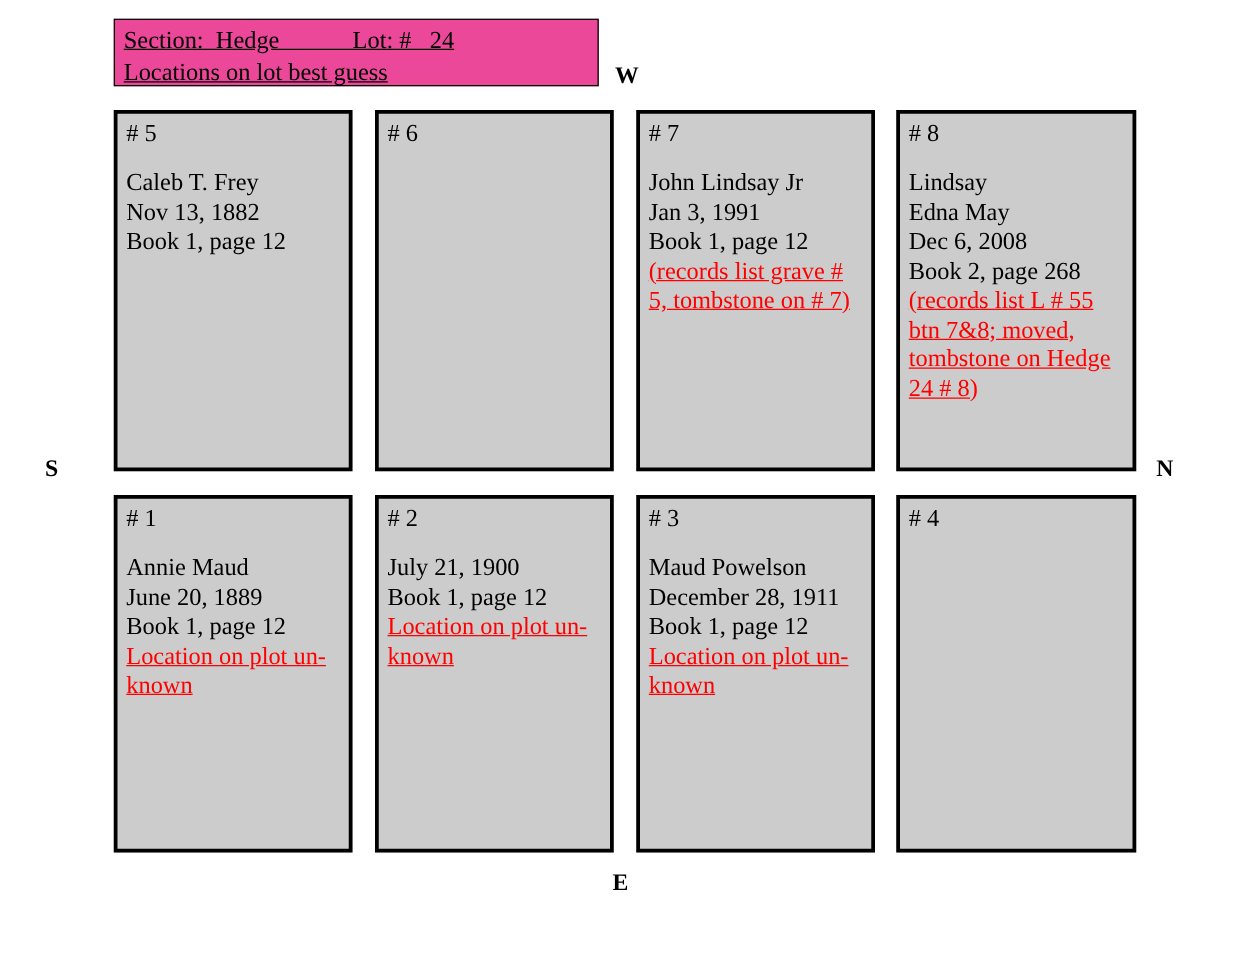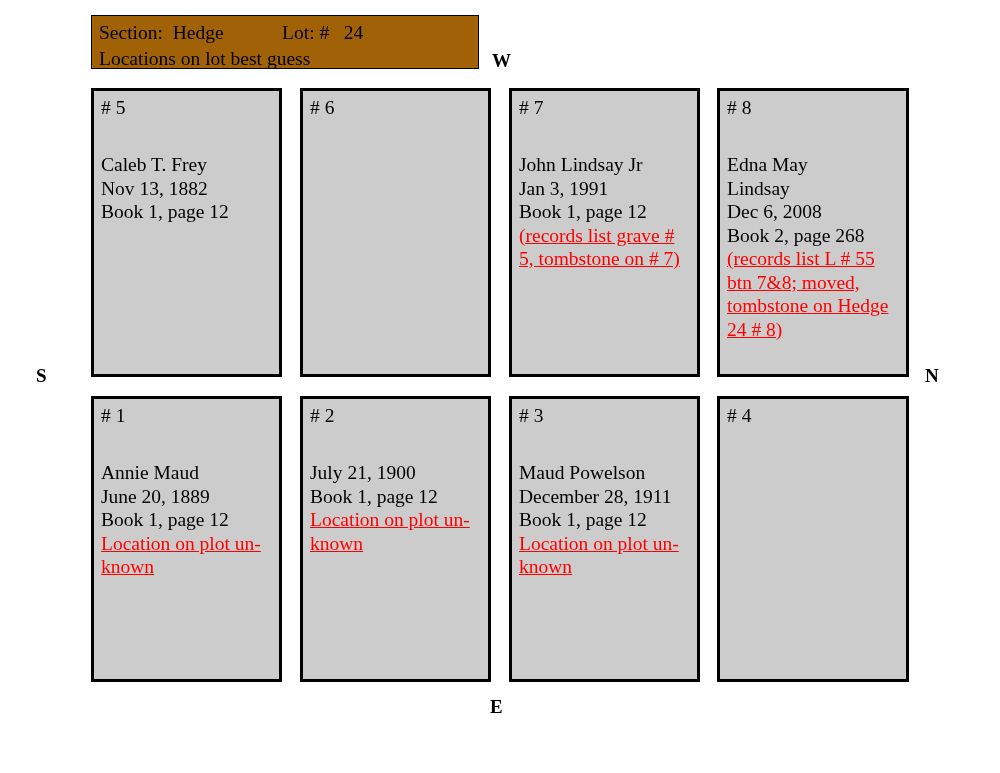--- a/index.html
+++ b/index.html
@@ -20,23 +20,24 @@
   }
 
   
   .header-box {
     position: absolute;
     left: 91px;
     top: 15px;
     width: 388px;
     height: 54px;
     border: 1.5px solid #000000;
-    background: #a16207;
+    background: #ec4899;
     box-sizing: border-box;
     padding: 4px 0 0 7px;
+    text-decoration: underline;
   }
   .header-line {
     font-size: 19.5px;
     line-height: 26px;
     white-space: pre;
   }
 
   
   .compass {
     position: absolute;
@@ -64,21 +65,21 @@
   .plot-col-2 { left: 300px; width: 191px; }
   .plot-col-3 { left: 509px; width: 191px; }
   .plot-col-4 { left: 717px; width: 192px; }
 
   .plot-number {
     font-size: 19.5px;
     line-height: 23px;
     white-space: pre;
   }
   .plot-body {
-    margin-top: 34px;
+    margin-top: 16px;
   }
   .plot-line {
     font-size: 19.5px;
     line-height: 23.5px;
     white-space: pre-wrap;
   }
   .plot-line.note {
     color: #ff0000;
     text-decoration: underline;
   }
@@ -119,22 +120,22 @@
         <div class="plot-line">Jan 3, 1991</div>
         <div class="plot-line">Book 1, page 12</div>
         <div class="plot-line note">(records list grave #</div>
         <div class="plot-line note">5, tombstone on # 7)</div>
       </div>
   </div>
 
   <div class="plot plot-row-top plot-col-4">
     <div class="plot-number"># 8</div>
     <div class="plot-body">
+        <div class="plot-line">Lindsay</div>
         <div class="plot-line">Edna May</div>
-        <div class="plot-line">Lindsay</div>
         <div class="plot-line">Dec 6, 2008</div>
         <div class="plot-line">Book 2, page 268</div>
         <div class="plot-line note">(records list L # 55</div>
         <div class="plot-line note">btn 7&amp;8; moved,</div>
         <div class="plot-line note">tombstone on Hedge</div>
         <div class="plot-line note">24 # 8)</div>
       </div>
   </div>
 
   <div class="plot plot-row-bottom plot-col-1">

